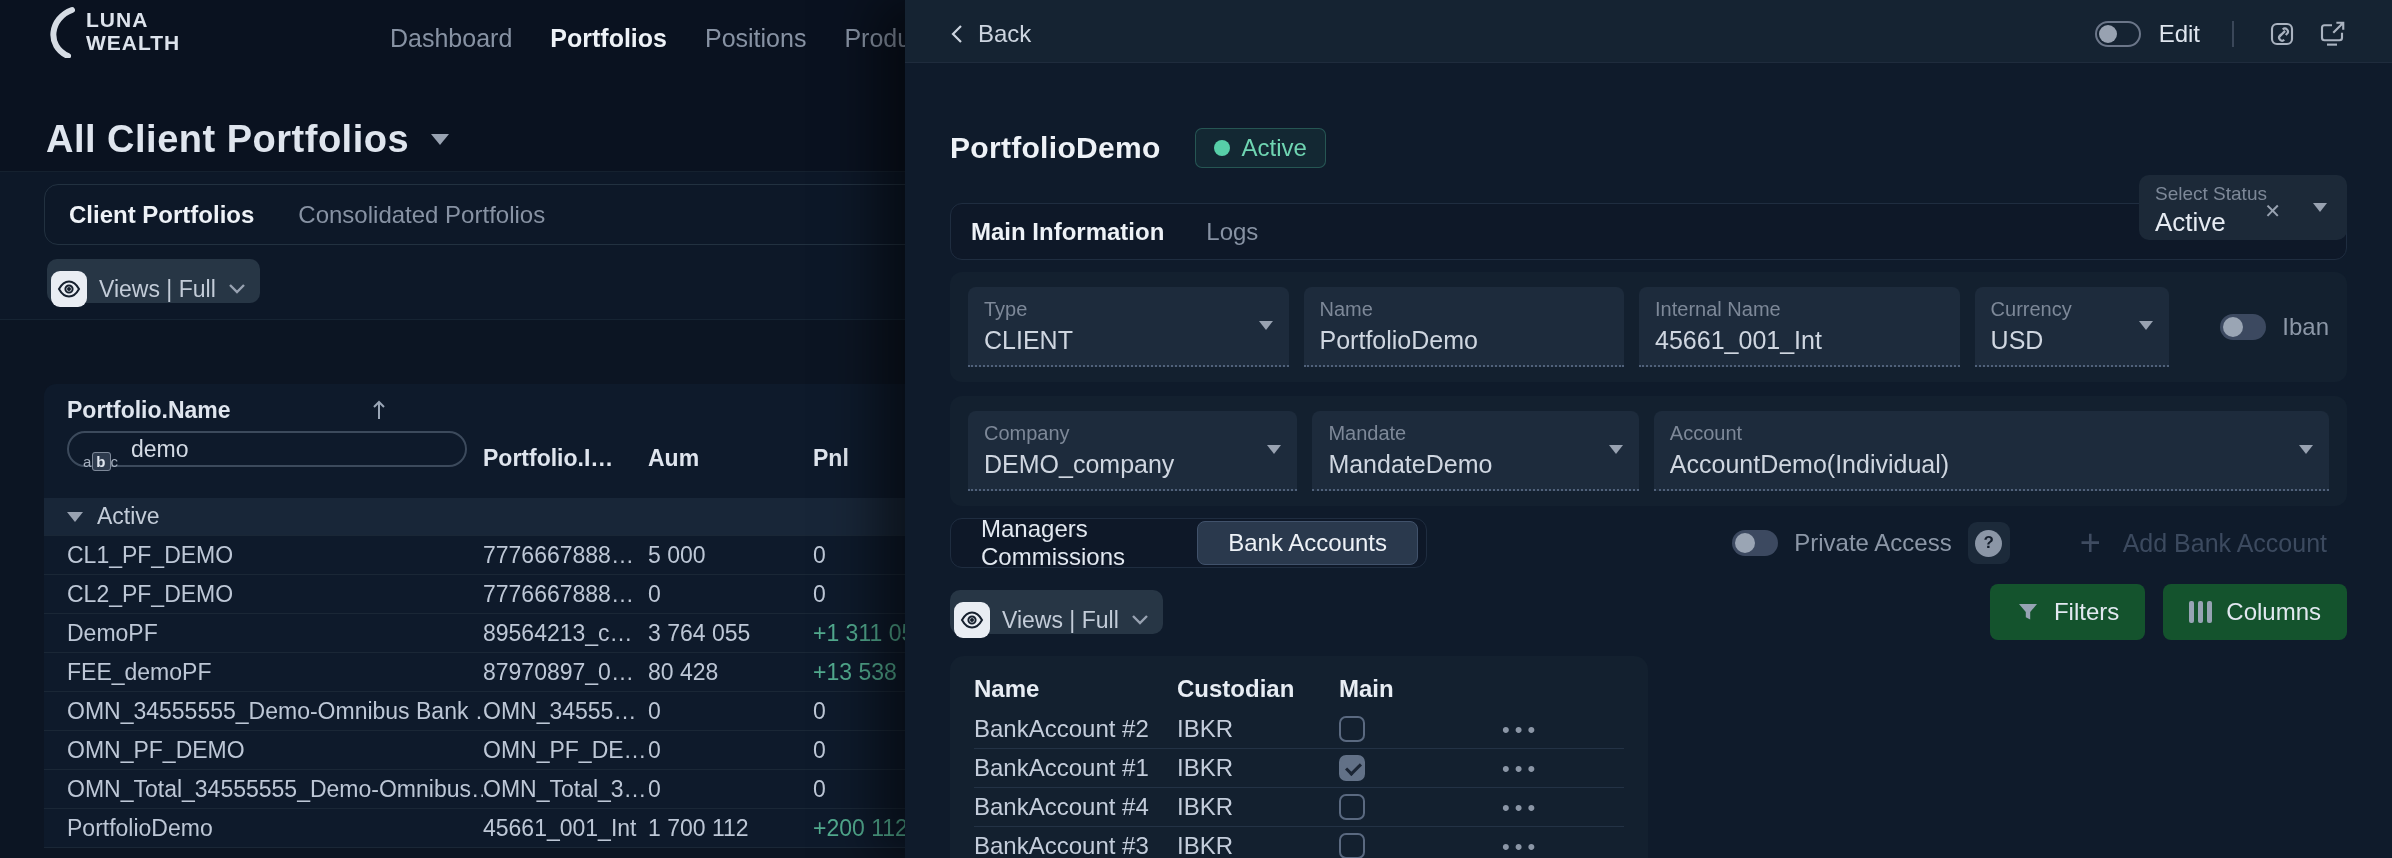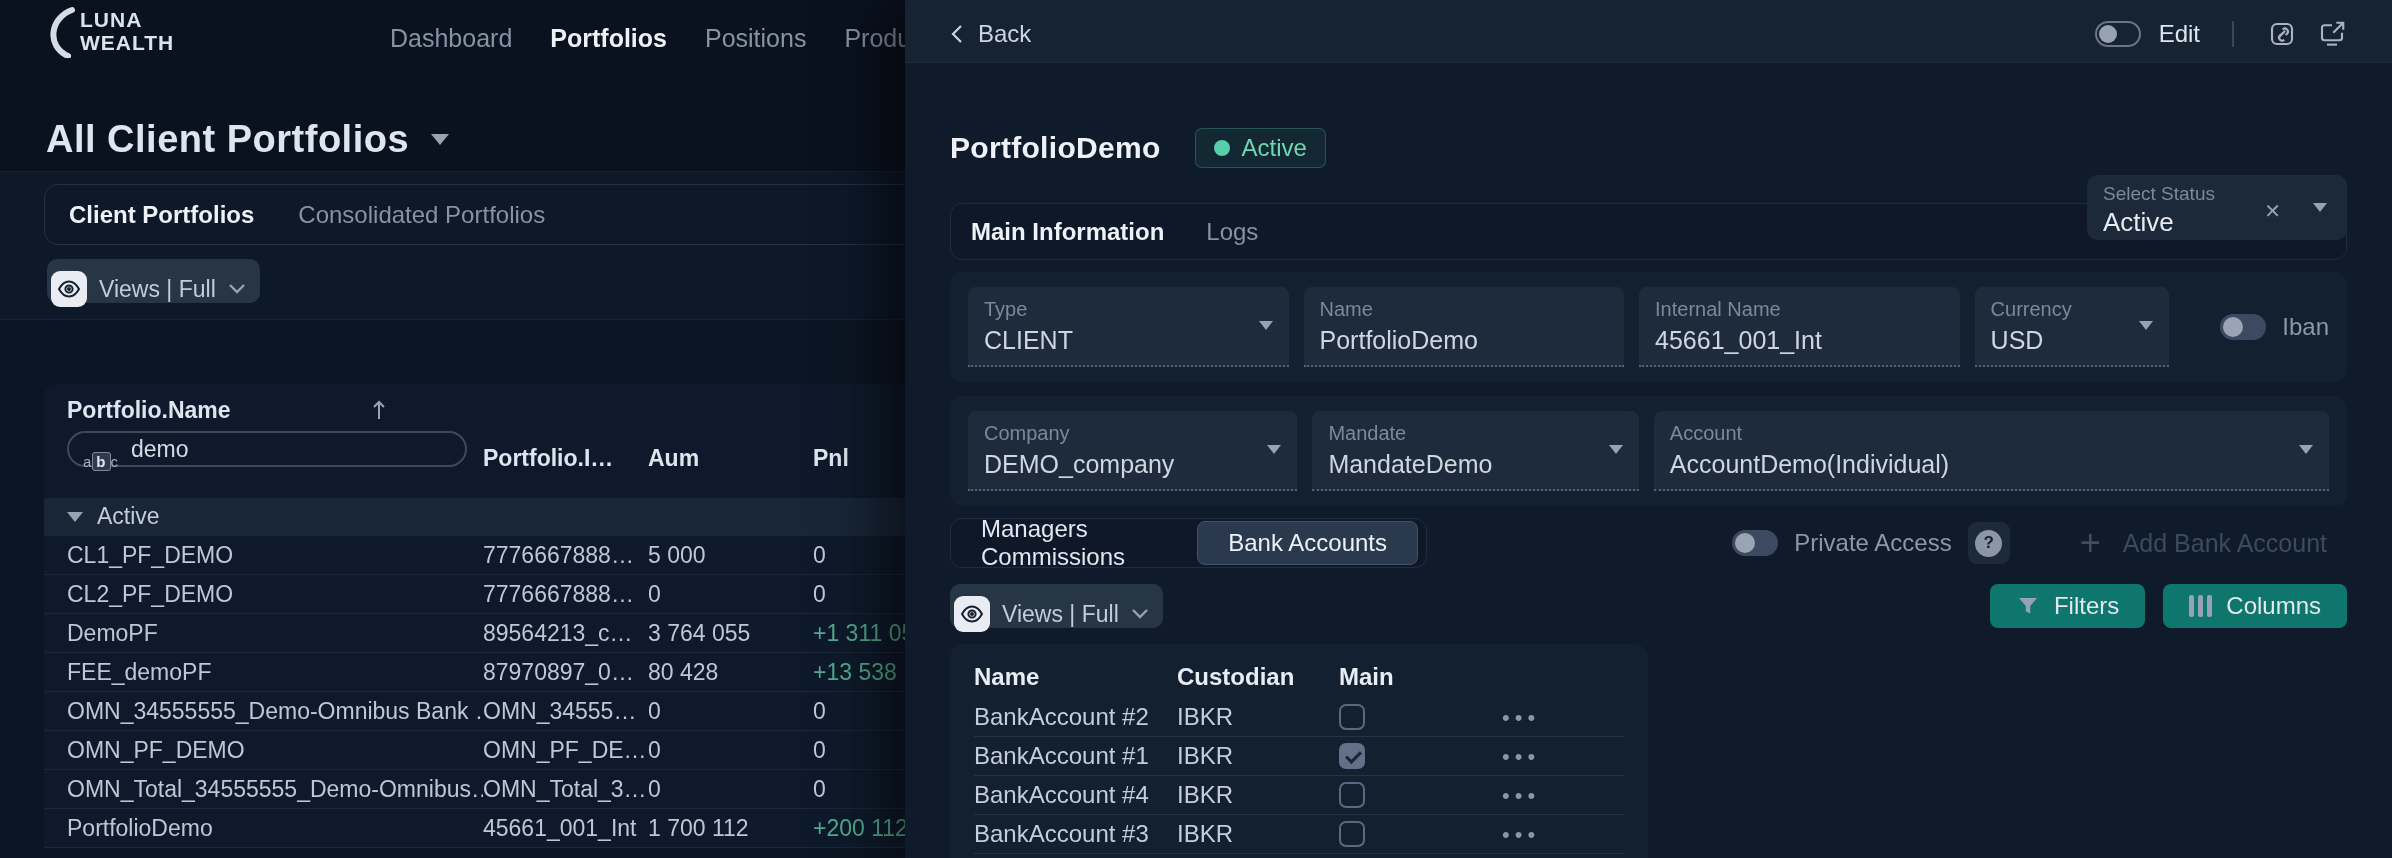--- a/index.html
+++ b/index.html
@@ -8,21 +8,21 @@
     --txt:#e8edf4; --txt-soft:#c7cfdc; --gray:#8792a3; --dim:#57657a;
     --green:#52ab8f; --teal:#6fd5b2; --btn:#2b3a4d;
   }
   *{box-sizing:border-box;margin:0;padding:0;font-family:"Liberation Sans","DejaVu Sans",sans-serif;}
   html,body{width:2392px;height:858px;overflow:hidden;}
   body{background:var(--bg);position:relative;color:var(--txt);}
 
   
   .app{position:absolute;inset:0;background:var(--bg-top);}
   .nav{height:63px;display:flex;align-items:center;padding-left:42px;}
-  .logo{display:flex;align-items:center;gap:4px;width:220px;}
+  .logo{display:flex;align-items:center;gap:10px;width:220px;}
   .logo svg{flex:none;}
   .logo-text{font-weight:bold;font-size:21px;letter-spacing:1px;line-height:1.05;color:#dde3ec;}
   .nav-links{display:flex;list-style:none;gap:38px;margin-left:128px;margin-top:14px;}
   .nav-links li{font-size:25px;color:var(--gray);cursor:pointer;white-space:nowrap;}
   .nav-links li.active{color:#eef2f7;font-weight:bold;}
 
   .page-head{height:108px;padding:44px 0 0 46px;display:flex;align-items:center;gap:22px;}
   .page-title{font-size:38px;font-weight:bold;color:#dfe5ee;letter-spacing:.5px;}
   .caret{width:0;height:0;border-left:9px solid transparent;border-right:9px solid transparent;border-top:11px solid #98a2b1;}
   .caret.sm{border-left-width:7px;border-right-width:7px;border-top-width:9px;}
@@ -70,21 +70,21 @@
   .edit-label{font-size:24px;color:#dfe5ee;}
   .vdiv{width:2px;height:26px;background:#3a4759;margin:0 14px;}
   .hicon{width:32px;height:32px;display:flex;align-items:center;justify-content:center;cursor:pointer;}
 
   .panel-body{padding:0 45px;position:relative;height:795px;}
   .title-row{margin-top:60px;height:50px;display:flex;align-items:center;}
   .p-title{font-size:30px;font-weight:bold;color:#eef2f7;letter-spacing:.3px;}
   .badge{margin-left:34px;display:inline-flex;align-items:center;gap:12px;height:40px;padding:0 18px;border-radius:7px;background:rgba(87,207,168,.07);border:1px solid rgba(87,207,168,.28);color:var(--teal);font-size:24px;}
   .badge .dot{width:16px;height:16px;border-radius:50%;background:#57cfa8;}
 
-  .status-box{position:absolute;right:45px;top:52px;width:260px;height:65px;background:#1c2938;border-radius:10px;padding:8px 16px;cursor:pointer;}
+  .status-box{position:absolute;right:45px;top:52px;width:208px;height:65px;background:#1c2938;border-radius:10px;padding:8px 16px;cursor:pointer;}
   .status-box .s-label{font-size:19px;color:#7d8898;}
   .status-box .s-value{font-size:26px;color:#e6ebf2;margin-top:2px;}
   .status-box .s-clear{position:absolute;right:66px;top:24px;font-size:20px;color:#98a2b1;cursor:pointer;}
   .status-box .s-caret{position:absolute;right:20px;top:28px;}
 
   .main-tabs{margin-top:30px;height:57px;border:1px solid #1f2d40;background:rgba(13,24,39,.6);border-radius:12px;display:flex;align-items:center;gap:42px;padding-left:20px;}
 
   .form-section{margin-top:12px;background:var(--card);border-radius:12px;padding:15px 18px;display:flex;gap:15px;align-items:center;}
   .field{background:var(--field);border-radius:8px 8px 0 0;border-bottom:2px dotted #50617a;padding:11px 16px 10px 16px;position:relative;cursor:pointer;}
   .field .f-label{font-size:20px;color:#7d8898;}
@@ -101,21 +101,21 @@
   .subtab-pill{background:#2a394d;border:1px solid #41526b;border-radius:8px;padding:7px 30px;font-size:24px;color:#eef2f7;cursor:pointer;white-space:nowrap;}
   .private-group{margin-left:auto;display:flex;align-items:center;gap:16px;}
   .help-box{width:42px;height:42px;background:#1c2a3a;border-radius:9px;display:flex;align-items:center;justify-content:center;cursor:pointer;}
   .help-circle{width:27px;height:27px;border-radius:50%;background:#8b96a6;color:#131d2b;font-size:17px;font-weight:bold;display:flex;align-items:center;justify-content:center;}
   .add-group{margin-left:70px;margin-right:20px;display:flex;align-items:center;gap:22px;color:#4150633;cursor:default;}
   .add-plus{font-size:36px;color:#3f4c61;font-weight:300;line-height:1;}
   .add-label{font-size:25px;color:#35425499;color:#3c4a5f;}
 
   .toolbar-row{margin-top:16px;display:flex;align-items:center;}
   .toolbar-right{margin-left:auto;display:flex;gap:18px;}
-  .gbtn{height:44px;background:#0f766e;border-radius:8px;display:flex;align-items:center;gap:14px;padding:0 26px;font-size:24px;color:#e2e8f0;cursor:pointer;}
+  .gbtn{height:56px;background:#14532d;border-radius:8px;display:flex;align-items:center;gap:14px;padding:0 26px;font-size:24px;color:#e2e8f0;cursor:pointer;}
   .colbars{display:flex;gap:4px;}
   .colbars i{width:5px;height:22px;background:#97a3b4;border-radius:2px;}
 
   .bank-card{margin-top:16px;width:698px;height:216px;background:var(--card);border-radius:14px 14px 0 0;padding:12px 24px 0 24px;}
   .b-row{display:grid;grid-template-columns:203px 162px 163px auto;align-items:center;height:39px;}
   .b-head{font-size:24px;font-weight:bold;color:#e8edf4;height:42px;}
   .b-body .b-row{border-bottom:1px solid #233245;font-size:24px;color:#c4cddb;}
   .cbx{width:26px;height:26px;border-radius:7px;border:2px solid #5a6980;position:relative;cursor:pointer;}
   .cbx.checked{background:#627187;border-color:#627187;}
   .cbx.checked::after{content:'';position:absolute;left:5px;top:6px;width:12px;height:6px;border-left:3px solid #1b2534;border-bottom:3px solid #1b2534;transform:rotate(-45deg);}

